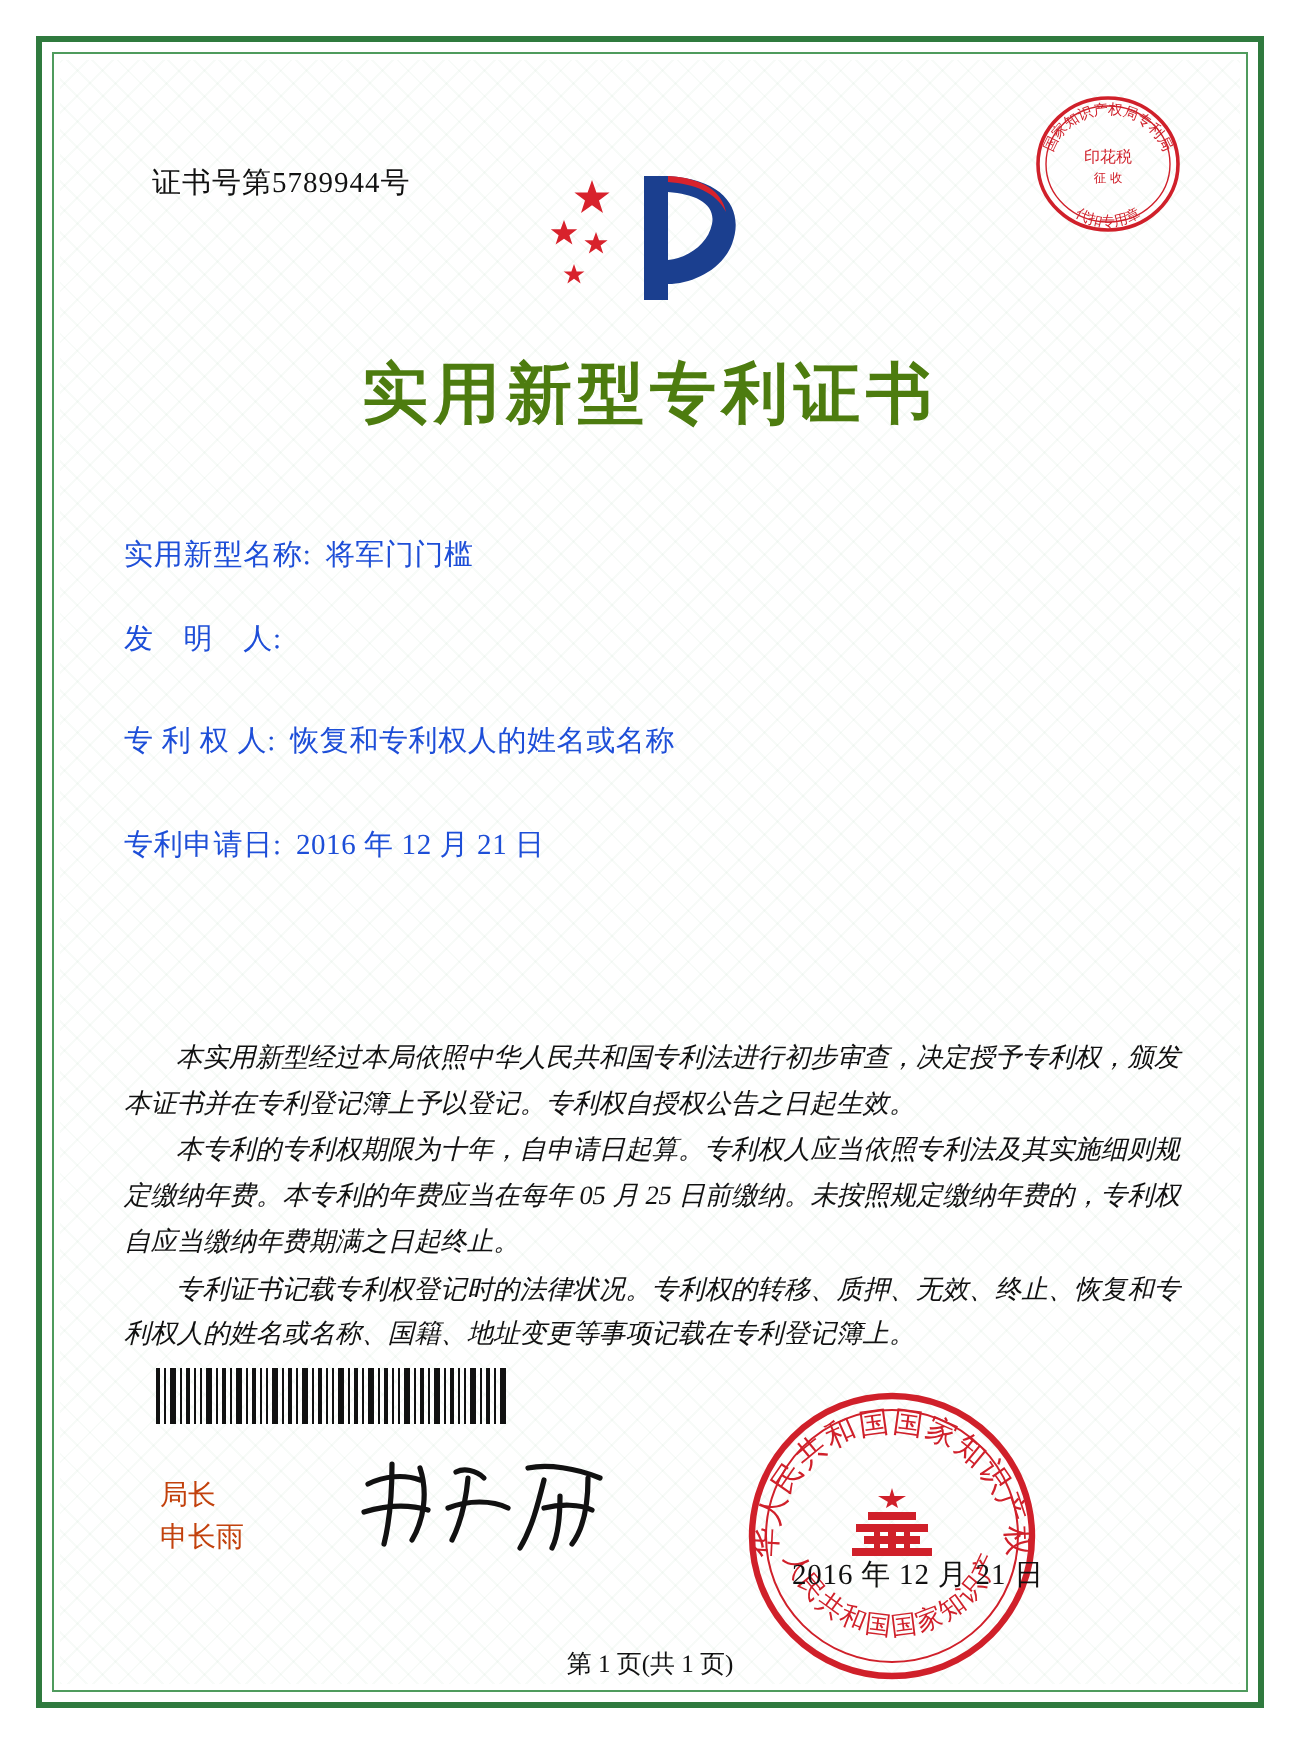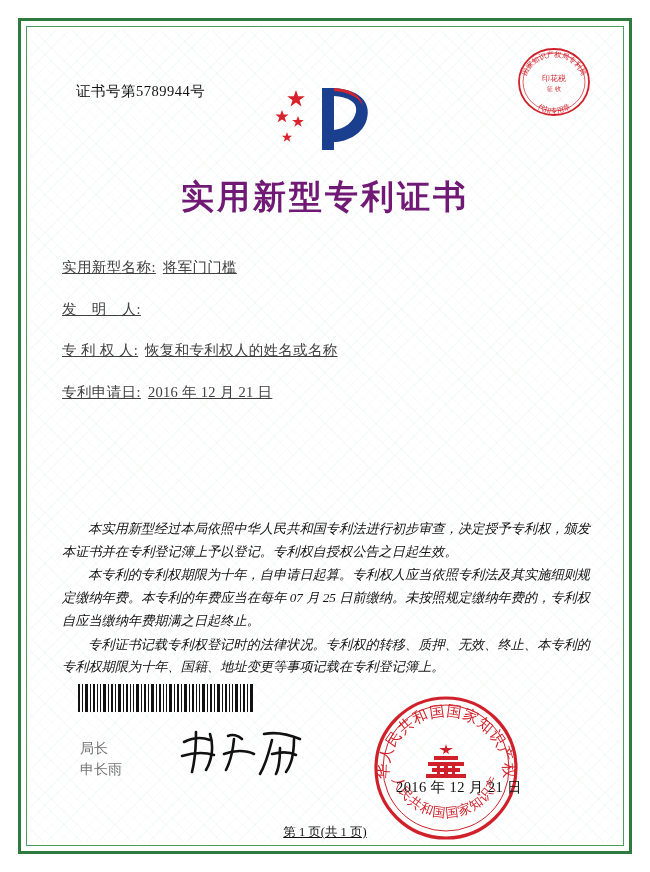--- a/index.html
+++ b/index.html
@@ -78,44 +78,44 @@
   }
   .title {
     position: absolute;
     top: 175px;
     left: 0;
     width: 650px;
     text-align: center;
     font-size: 33px;
     font-weight: bold;
     letter-spacing: 3px;
-    color: #701a75;
+    color: #4d7c0f;
     font-family: "DejaVu Serif", serif;
   }
   .fields {
     position: absolute;
     left: 62px;
     top: 258px;
     width: 530px;
   }
   .field-row {
     display: flex;
     align-items: baseline;
     margin-bottom: 22.5px;
     font-size: 14.5px;
-    color: #404040;
-    text-decoration: underline;
+    color: #1d4ed8;
   }
   .field-label {
     white-space: nowrap;
     letter-spacing: 0.4px;
   }
   .field-value {
     margin-left: 7px;
     letter-spacing: 0.3px;
+    margin-top: 10px;
   }
   .body-text {
     position: absolute;
     left: 62px;
     top: 518px;
     width: 528px;
     font-size: 13.2px;
     line-height: 1.72;
     color: #111;
     text-align: justify;
@@ -131,21 +131,21 @@
     top: 684px;
     width: 175px;
     height: 28px;
   }
   .signer {
     position: absolute;
     left: 80px;
     top: 738px;
     font-size: 14px;
     line-height: 1.5;
-    color: #737373;
+    color: #c2410c;
   }
   .signature {
     position: absolute;
     left: 176px;
     top: 726px;
     width: 140px;
     height: 54px;
   }
   .seal-bottom {
     position: absolute;
@@ -163,21 +163,20 @@
     letter-spacing: 0.4px;
   }
   .footer {
     position: absolute;
     left: 0;
     top: 824px;
     width: 650px;
     text-align: center;
     font-size: 12.5px;
     color: #111;
-    text-decoration: underline;
   }
 </style>
 </head>
 <body>
 
 <div class="page">
 
   <div class="border-outer"></div>
   <div class="border-inner"></div>
   <div class="guilloche"></div>
@@ -230,22 +229,22 @@
       <span class="field-value">恢复和专利权人的姓名或名称</span>
     </div>
     <div class="field-row">
       <span class="field-label">专利申请日:</span>
       <span class="field-value">2016 年 12 月 21 日</span>
     </div>
   </div>
 
   <div class="body-text">
     <p>本实用新型经过本局依照中华人民共和国专利法进行初步审查，决定授予专利权，颁发本证书并在专利登记簿上予以登记。专利权自授权公告之日起生效。</p>
-    <p>本专利的专利权期限为十年，自申请日起算。专利权人应当依照专利法及其实施细则规定缴纳年费。本专利的年费应当在每年 07 月 25 日前缴纳。未按照规定缴纳年费的，专利权自应当缴纳年费期满之日起终止。</p>
-    <p>专利证书记载专利权登记时的法律状况。专利权的转移、质押、无效、终止、本专利的专利权期限为十年、国籍、地址变更等事项记载在专利登记簿上。</p>
+    <p>本专利的专利权期限为十年，自申请日起算。专利权人应当依照专利法及其实施细则规定缴纳年费。本专利的年费应当在每年 05 月 25 日前缴纳。未按照规定缴纳年费的，专利权自应当缴纳年费期满之日起终止。</p>
+    <p>专利证书记载专利权登记时的法律状况。专利权的转移、质押、无效、终止、恢复和专利权人的姓名或名称、国籍、地址变更等事项记载在专利登记簿上。</p>
   </div>
 
   <div class="barcode">
     <svg viewBox="0 0 175 28" width="175" height="28" preserveAspectRatio="none" xmlns="http://www.w3.org/2000/svg">
       <g fill="#111">
         <rect x="0" y="0" width="2" height="28"></rect>
           <rect x="4" y="0" width="1" height="28"></rect>
         <rect x="7" y="0" width="3" height="28"></rect>
           <rect x="12" y="0" width="1" height="28"></rect>
         <rect x="15" y="0" width="2" height="28"></rect>

